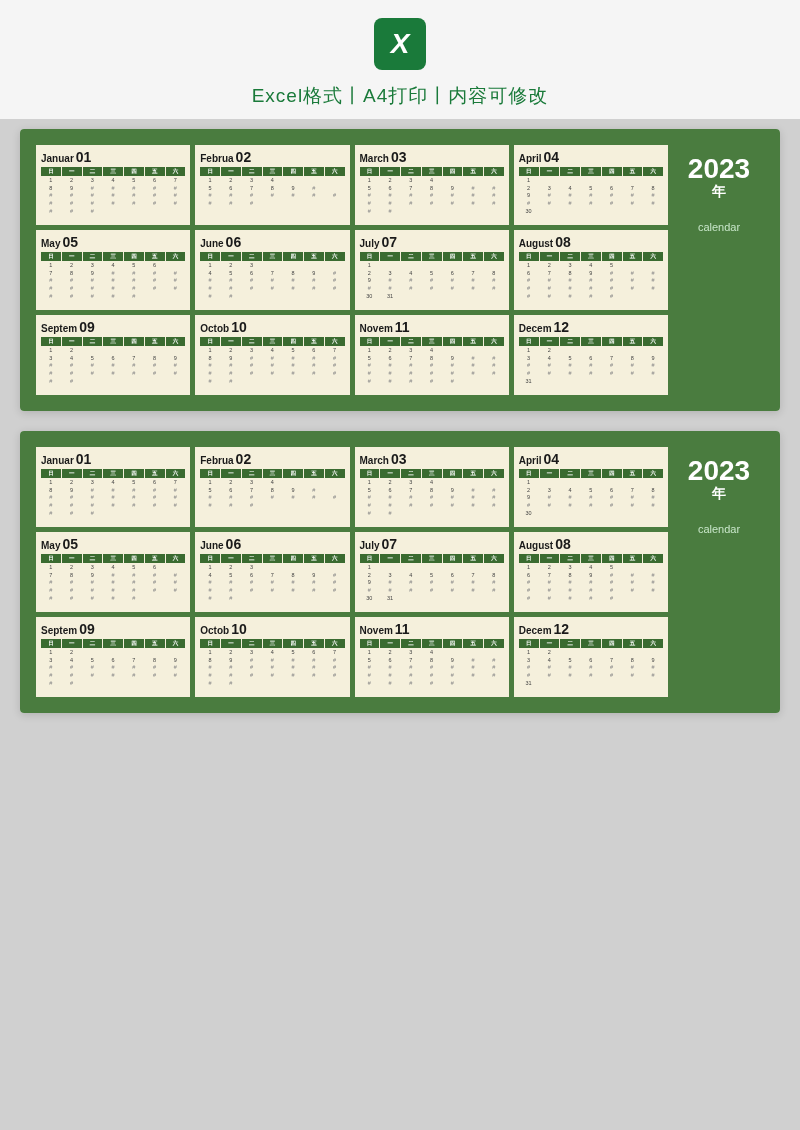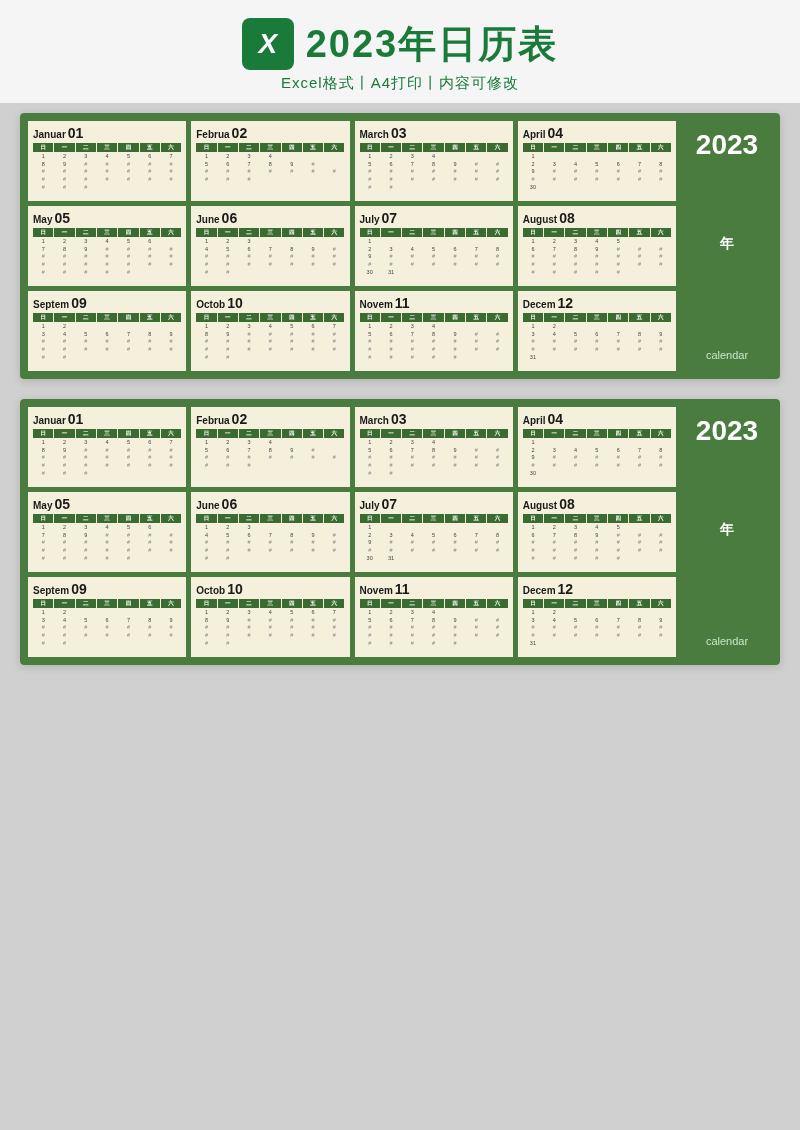--- a/index.html
+++ b/index.html
@@ -41,40 +41,40 @@
       font-weight: bold;
       font-style: italic;
     }
     .main-title {
       font-size: 38px;
       font-weight: 900;
       color: #1a7a3a;
       letter-spacing: 2px;
     }
     .sub-title {
-      font-size: 15px;
+      font-size: 19px;
       color: #1a7a3a;
-      margin-top: 4px;
+      margin-top: 13px;
       letter-spacing: 1px;
     }
 
     
     .page-wrapper {
       width: 760px;
       background: white;
       margin: 10px 0;
       border-radius: 4px;
       overflow: hidden;
       box-shadow: 0 2px 8px rgba(0,0,0,0.15);
     }
 
     .cal-page {
       display: flex;
       background: #4a7c3f;
-      padding: 8px;
+      padding: 16px;
       gap: 6px;
     }
 
     .cal-grid {
       display: grid;
       grid-template-columns: repeat(4, 1fr);
       grid-template-rows: repeat(3, auto);
       gap: 5px;
       flex: 1;
     }
@@ -130,21 +130,21 @@
     }
     .cal-day.empty { color: transparent; }
     .cal-day.hash { color: #888; font-size: 5.5px; }
 
     
     .side-panel {
       width: 90px;
       display: flex;
       flex-direction: column;
       align-items: center;
-      justify-content: space-between;
+      justify-content: flex-start;
       background: #4a7c3f;
       color: white;
       padding: 10px 5px;
     }
     .side-year {
       font-size: 28px;
       font-weight: 900;
       color: white;
       line-height: 1;
     }
@@ -160,21 +160,20 @@
     }
   </style>
 </head>
 <body>
 
 <div class="header">
   <div class="header-top">
     <div class="excel-icon">
       <span>X</span>
     </div>
-    <div class="main-title">2023年日历表</div>
   </div>
   <div class="sub-title">Excel格式丨A4打印丨内容可修改</div>
 </div>
 
 <div class="page-wrapper">
   <div class="cal-page">
     <div class="cal-grid" id="grid1">
         <div class="month-cell">
           <div class="month-header">
             <span class="month-name">Januar</span>

